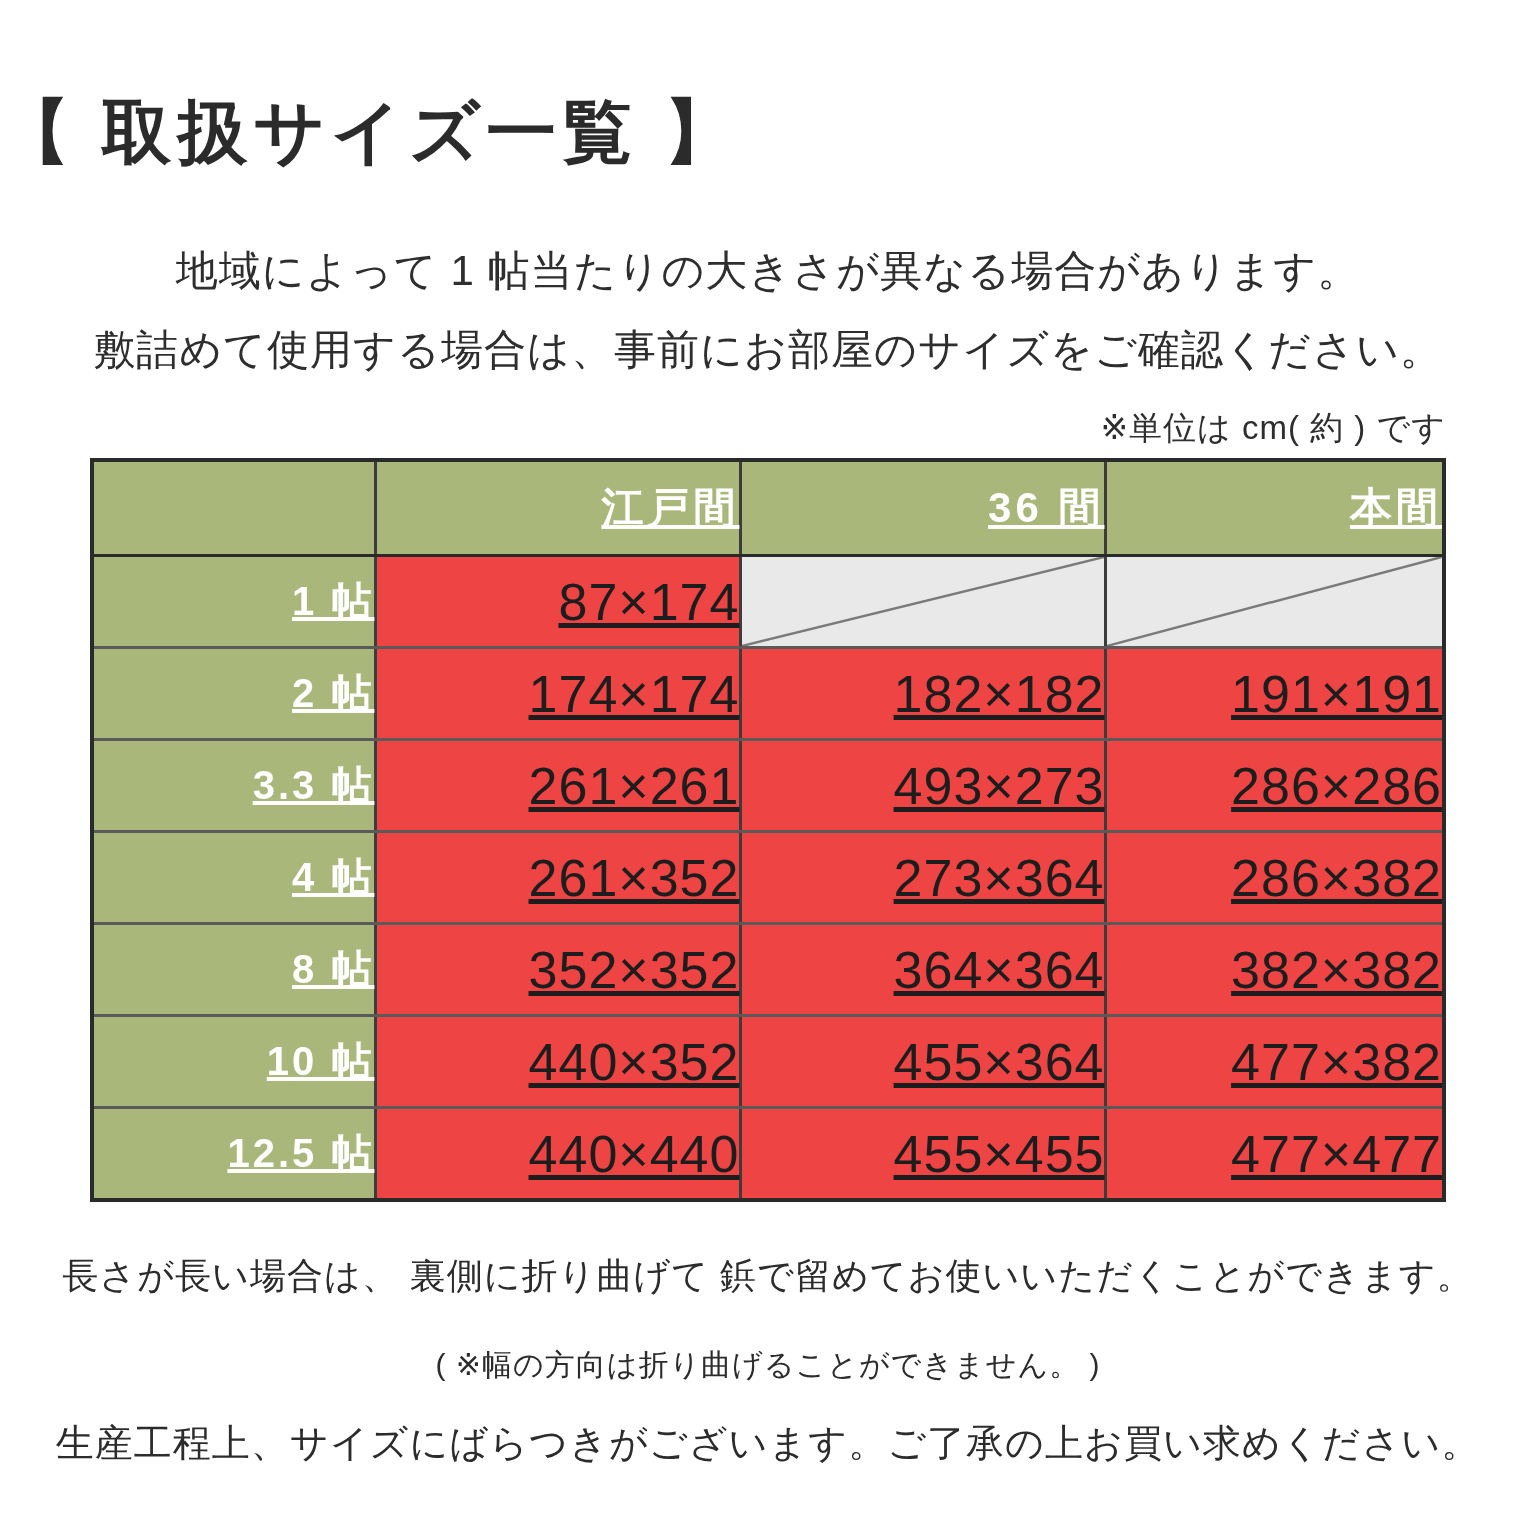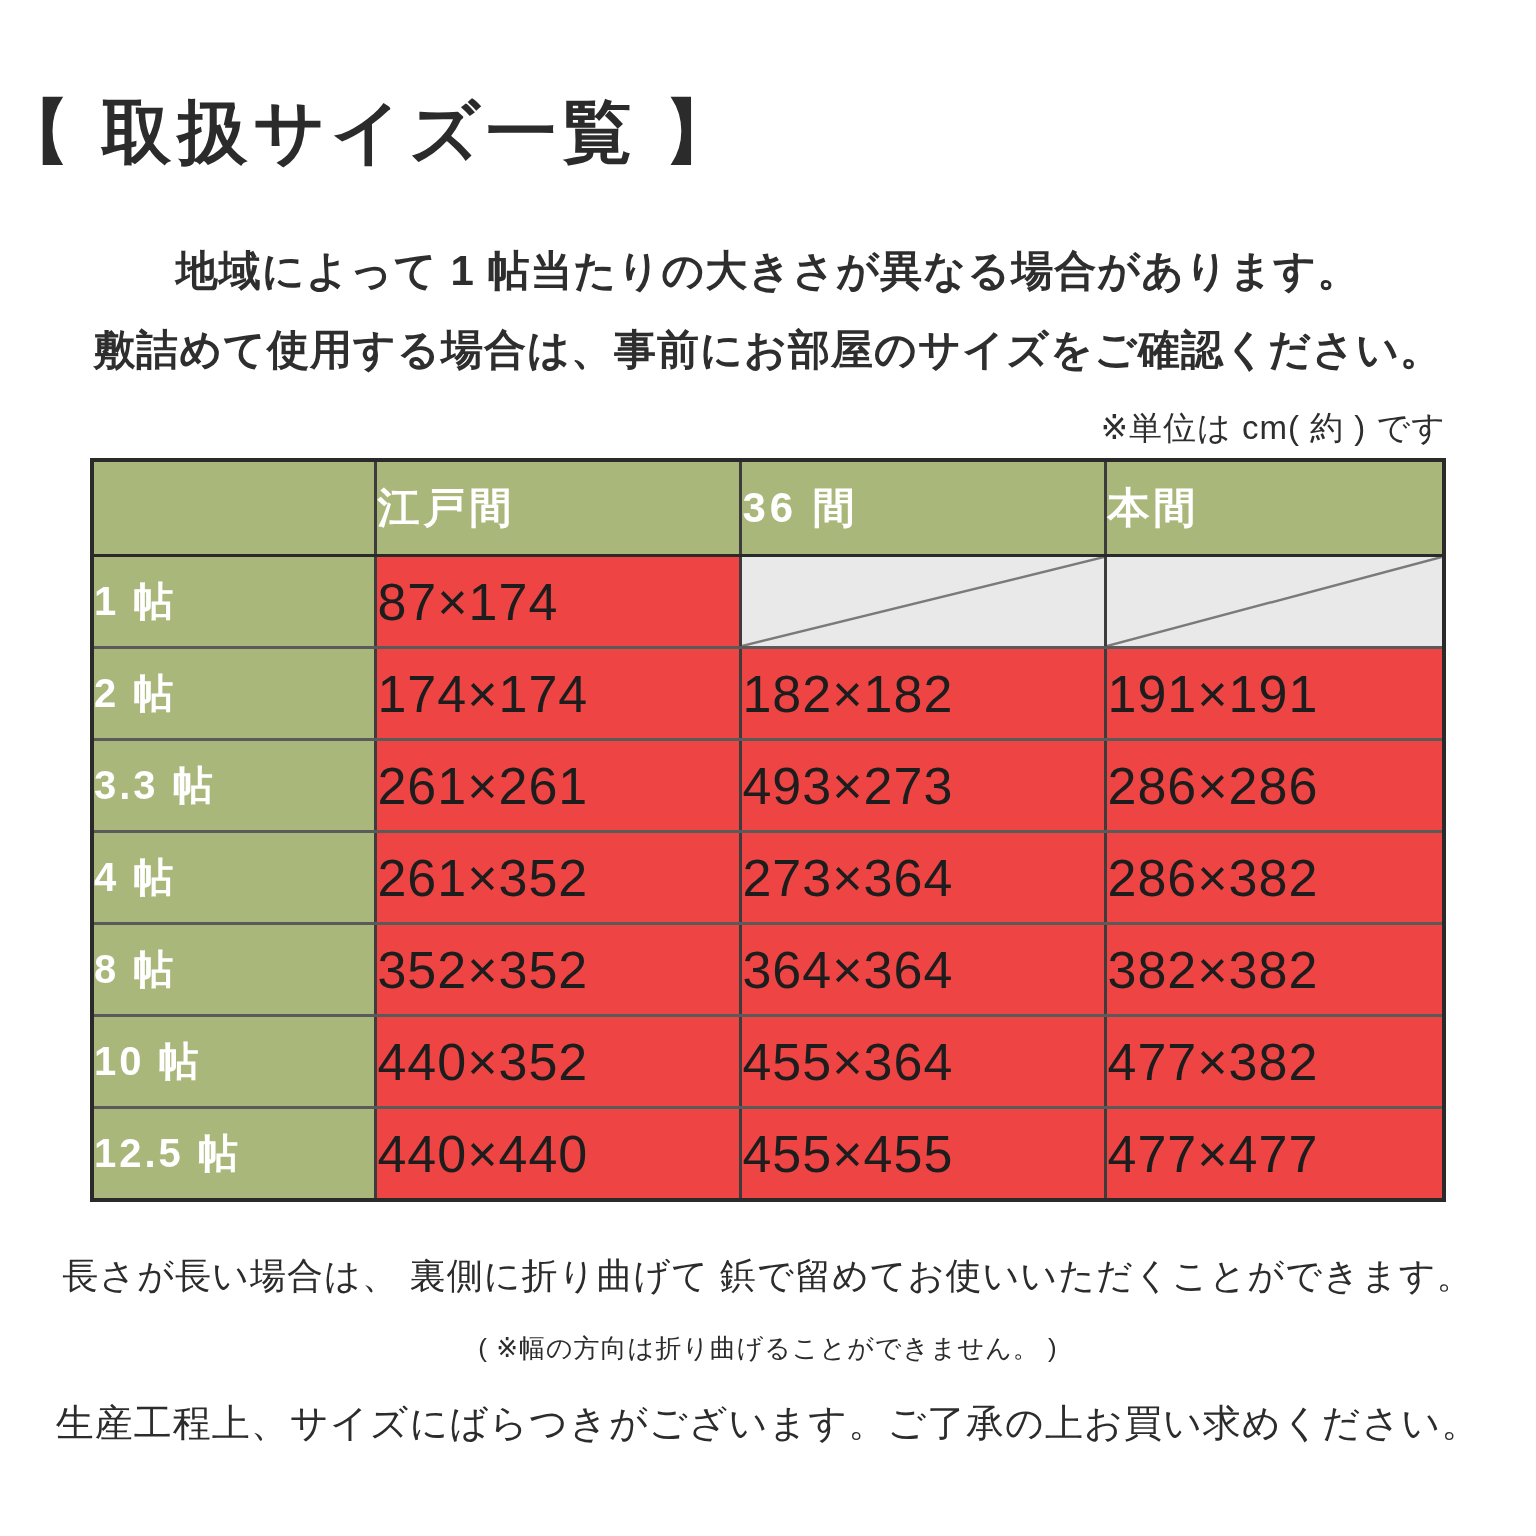--- a/index.html
+++ b/index.html
@@ -17,60 +17,60 @@
     width:1536px;height:1536px;background:#ffffff;overflow:hidden;
     font-family:"Liberation Sans","DejaVu Sans",sans-serif;color:var(--text-dark);
   }
   .page{width:1536px;height:1536px;position:relative;}
   .title{
     margin:86px 0 0 0;text-align:left;
     font-size:70px;font-weight:800;letter-spacing:6px;color:#2b2b2b;
   }
   .subtitle{
     margin-top:52px;text-align:center;
-    font-size:42px;font-weight:700;color:#2e2e2e;line-height:1.88;letter-spacing:1px;
+    font-size:42px;font-weight:400;color:#2e2e2e;line-height:1.88;letter-spacing:1px;
   }
   .unit-note{
     width:1356px;margin:16px auto 7px auto;text-align:right;
     font-size:33px;font-weight:500;color:#2e2e2e;letter-spacing:1px;
   }
   table.size-table{
     width:1356px;margin:0 auto;border-collapse:collapse;table-layout:fixed;
     border:4px solid var(--border-dark);
   }
   col.c-label{width:21%;}
   col.c-edoma{width:27%;}
   col.c-sanroku{width:27%;}
   col.c-honma{width:25%;}
   th,td{
     border-style:solid;border-width:3px;
     border-left-color:var(--grid-v);border-right-color:var(--grid-v);
     border-top-color:var(--grid-h);border-bottom-color:var(--grid-h);
-    text-align:left;vertical-align:middle;padding:0;
+    text-align:right;vertical-align:middle;padding:0;text-decoration:underline;
   }
   thead th{
     height:96px;background:var(--header-green);
     color:#ffffff;font-size:42px;font-weight:700;letter-spacing:4px;
     border-bottom-color:var(--border-dark);
   }
   tbody td{height:92px;}
   td.row-label{
     background:var(--header-green);color:#ffffff;
     font-size:40px;font-weight:700;letter-spacing:3px;
   }
   td.size-value{
     background:#ef4444;color:#1d1d1d;
     font-size:52px;font-weight:500;letter-spacing:1px;
   }
   td.diag{background:var(--diagonal-bg);position:relative;padding:0;}
   td.diag svg{position:absolute;left:0;top:0;width:100%;height:100%;display:block;}
   td.diag line{stroke:var(--diag-line);stroke-width:2.4;}
   .footer{margin-top:50px;text-align:center;font-weight:500;color:#2c2c2c;}
   .footer .f1{font-size:36px;letter-spacing:1px;}
-  .footer .f2{font-size:26px;margin-top:30px;letter-spacing:1px;}
+  .footer .f2{font-size:30px;margin-top:44px;letter-spacing:1px;}
   .footer .f3{font-size:38px;margin-top:32px;letter-spacing:1px;}
 </style>
 </head>
 <body>
 
 <div class="page">
 
   <h1 class="title">【 取扱サイズ一覧 】</h1>
 
   <div class="subtitle">

